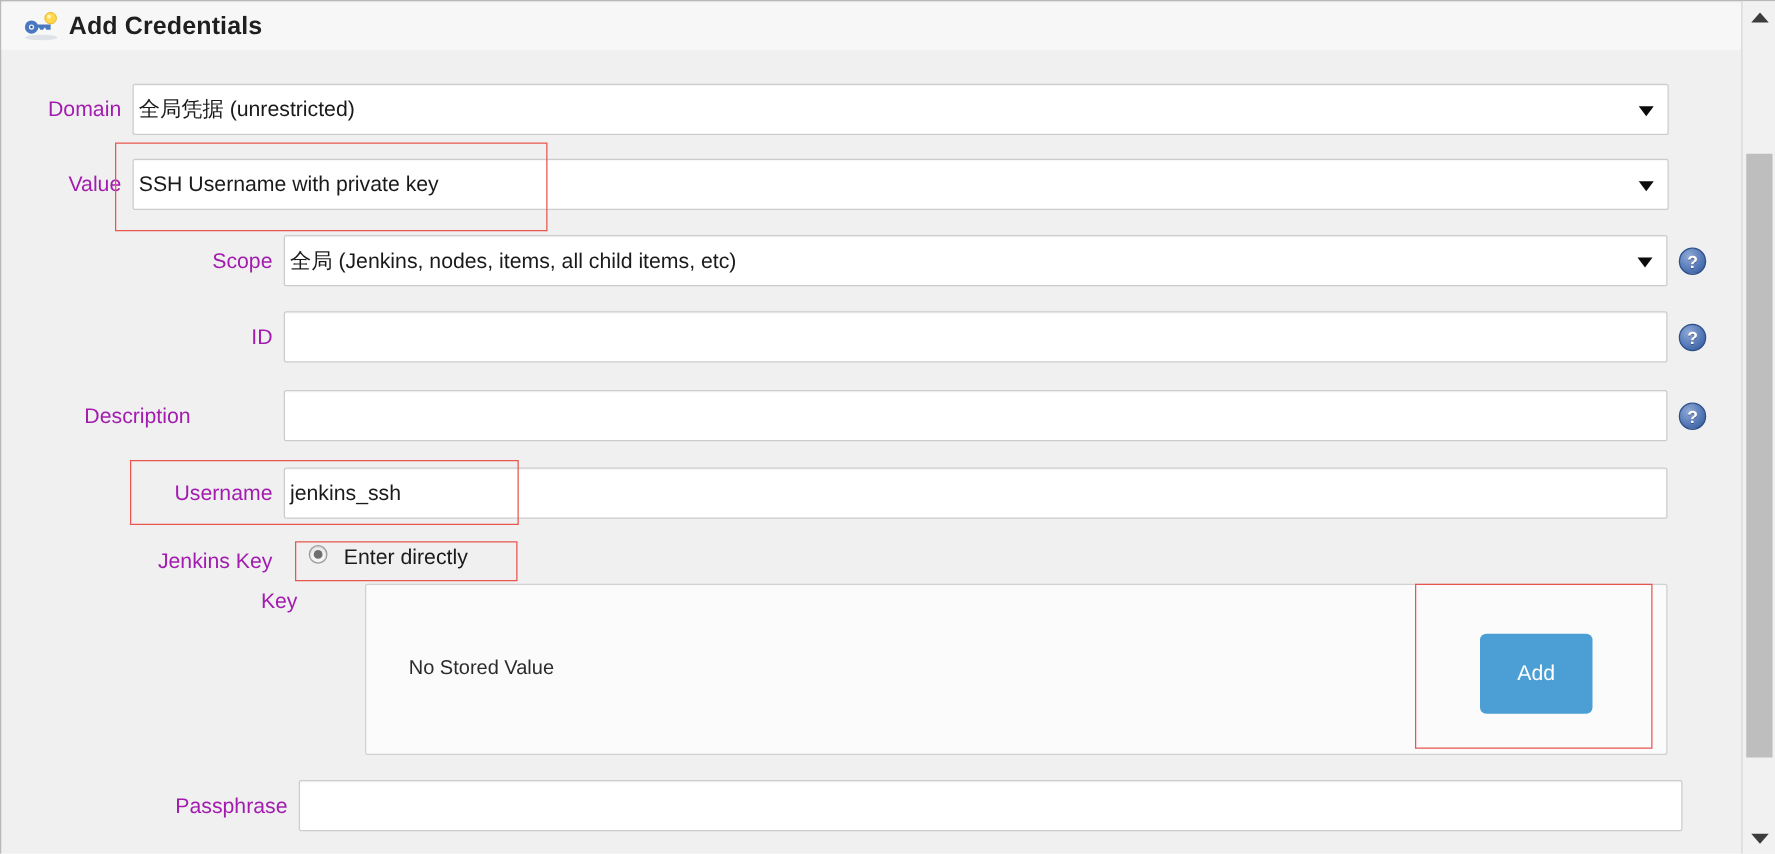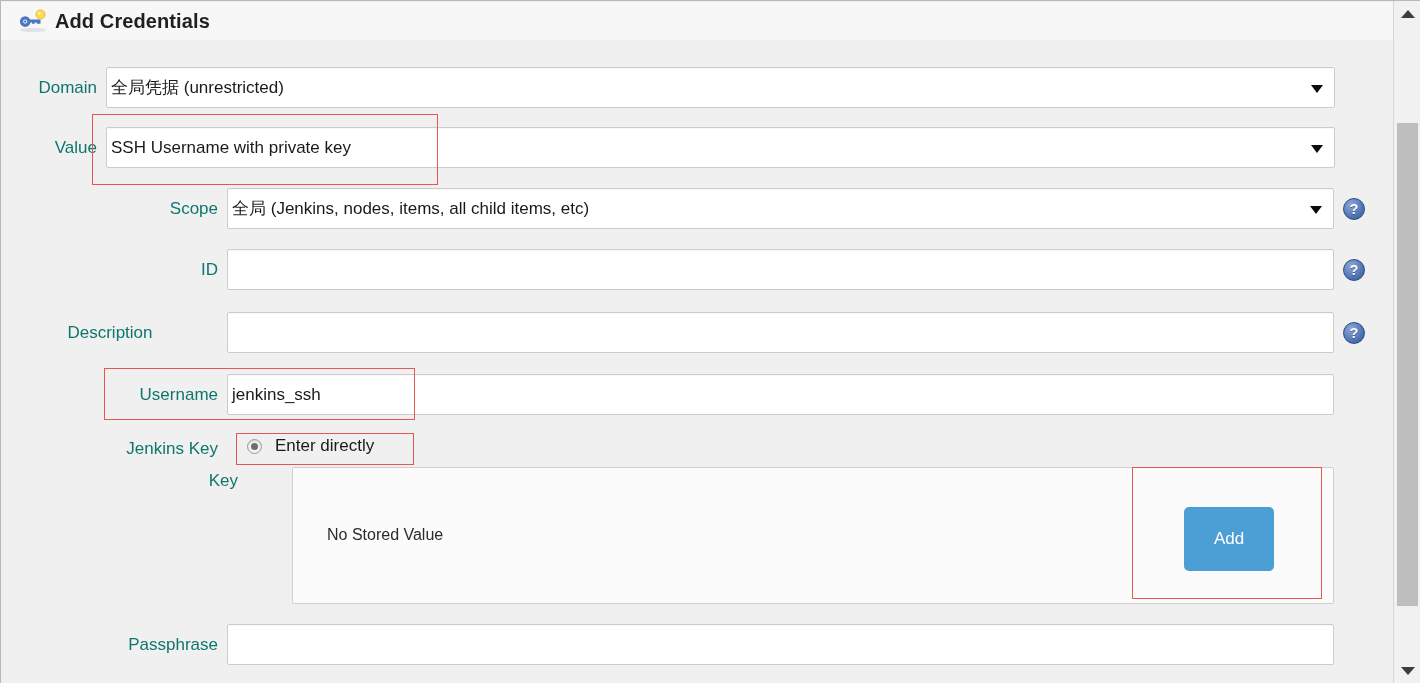--- a/index.html
+++ b/index.html
@@ -57,21 +57,21 @@
   .row {
     position: absolute;
     left: 0;
     width: 1391px;
     display: flex;
     align-items: center;
   }
 
   .lbl {
     font-size: 17px;
-    color: #0f766e;
+    color: #a21caf;
     text-align: right;
     flex: 0 0 auto;
     padding-right: 9px;
     white-space: nowrap;
   }
 
   .field {
     position: relative;
     background: #ffffff;
     border: 1px solid #cccccc;
@@ -145,21 +145,20 @@
     cursor: pointer;
     display: flex;
     align-items: center;
     justify-content: center;
   }
 
   
   .radio-wrap {
     position: absolute;
     display: flex;
-    align-items: center;
   }
   .radio {
     width: 15px; height: 15px;
     border-radius: 50%;
     border: 1px solid #9a9a9a;
     background: #f4f4f4;
     display: flex;
     align-items: center;
     justify-content: center;
     flex: 0 0 auto;
@@ -295,21 +294,21 @@
         </span>
       <span class="radio-label">Enter directly</span>
     </div>
 
     <div class="lbl" style="position:absolute; left:141px; top:431px; width:104px;">Key</div>
     <div id="key-panel" style="left:290px; top:427px; width:1042px; height:137px;">
       <div id="no-stored-value">No Stored Value</div>
       <div id="add-button" style="left:891px; top:39px; width:90px; height:64px;">Add</div>
     </div>
 
-    <div class="row" style="top:582px; height:45px;">
+    <div class="row" style="top:582px; height:45px;margin-left:12px;">
       <div class="lbl" style="width:225px;">Passphrase</div>
       <div class="field" style="width:1107px;">
         <span></span>
       </div>
     </div>
 
   </div>
 
   <div class="redbox" style="left:91px; top:113px; width:346px; height:71px;"></div>
   <div class="redbox" style="left:103px; top:367px; width:311px; height:52px;"></div>

